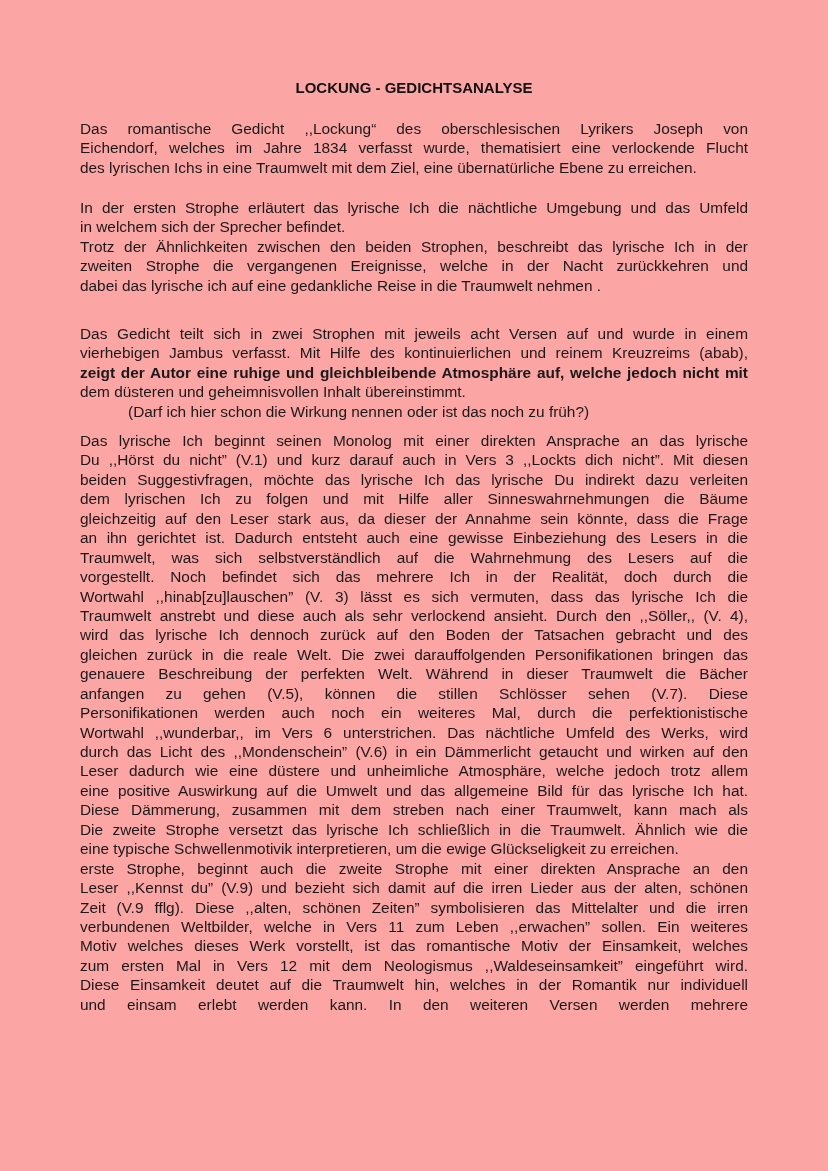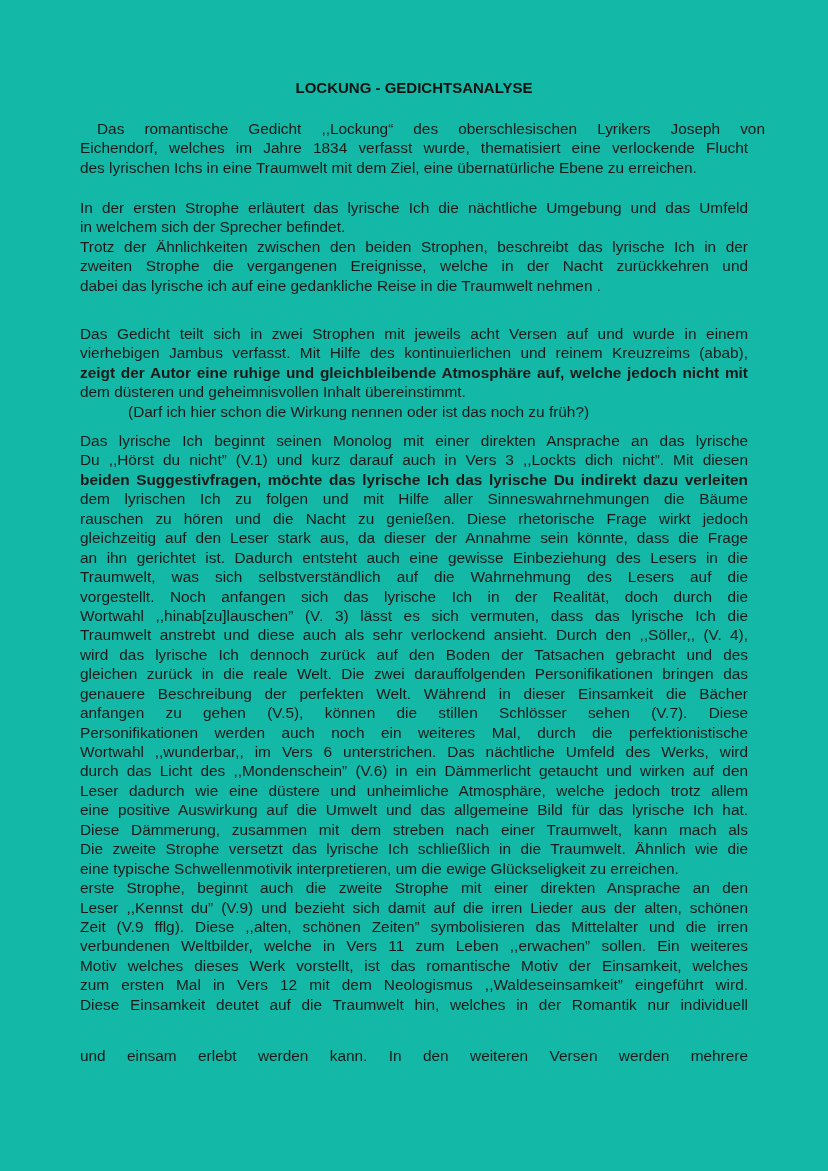--- a/index.html
+++ b/index.html
@@ -1,17 +1,17 @@
 <!DOCTYPE html>
 <html><head>
 <meta charset="utf-8">
 <style>
   html, body { margin: 0; padding: 0; background: #ffffff; }
   body { width: 828px; height: 1171px; position: relative; overflow: hidden; }
-  .page { position: absolute; left: 0; top: 0; width: 828px; height: 1171px; background: #14b8a6; }
+  .page { position: absolute; left: 0; top: 0; width: 828px; height: 1171px; background: #fca5a5; }
   .title {
     position: absolute; left: 0; width: 828px; top: 79px; text-align: center;
     font-family: "Liberation Sans", sans-serif; font-weight: bold; font-size: 15px;
     color: #111; letter-spacing: 0px;
   }
   .block { position: absolute; left: 80px; width: 668px; }
   .line {
     font-family: "Liberation Sans", sans-serif; font-size: 15.4px; color: #1a1a1a;
     height: 19.45px; line-height: 19.45px; white-space: nowrap;
     text-align: justify; text-align-last: justify;
@@ -20,21 +20,21 @@
   .line.last { text-align-last: left; }
   .line.indent { padding-left: 48px; text-align-last: left; }
 </style>
 </head>
 <body>
 
 <div class="page">
   <div class="title">LOCKUNG - GEDICHTSANALYSE</div>
 
   <div class="block" style="top:119px">
-    <div class="line" style="white-space: nowrap; display: block; width: 668px; margin-left: 17px;">Das romantische Gedicht ,,Lockung“ des oberschlesischen Lyrikers Joseph von</div>
+    <div class="line" style="white-space: nowrap; display: block; width: 668px;">Das romantische Gedicht ,,Lockung“ des oberschlesischen Lyrikers Joseph von</div>
     <div class="line" style="white-space: nowrap; display: block; width: 668px;">Eichendorf, welches im Jahre 1834 verfasst wurde, thematisiert eine verlockende Flucht</div>
     <div class="line last" style="white-space: nowrap; display: block; width: 668px;">des lyrischen Ichs in eine Traumwelt mit dem Ziel, eine übernatürliche Ebene zu erreichen.</div>
   </div>
 
   <div class="block" style="top:198px">
     <div class="line" style="white-space: nowrap; display: block; width: 668px;">In der ersten Strophe erläutert das lyrische Ich die nächtliche Umgebung und das Umfeld</div>
     <div class="line last" style="white-space: nowrap; display: block; width: 668px;">in welchem sich der Sprecher befindet.</div>
     <div class="line" style="white-space: nowrap; display: block; width: 668px;">Trotz der Ähnlichkeiten zwischen den beiden Strophen, beschreibt das lyrische Ich in der</div>
     <div class="line" style="white-space: nowrap; display: block; width: 668px;">zweiten Strophe die vergangenen Ereignisse, welche in der Nacht zurückkehren und</div>
     <div class="line last" style="white-space: nowrap; display: block; width: 668px;">dabei das lyrische ich auf eine gedankliche Reise in die Traumwelt nehmen .</div>
@@ -44,43 +44,42 @@
     <div class="line" style="white-space: nowrap; display: block; width: 668px;">Das Gedicht teilt sich in zwei Strophen mit jeweils acht Versen auf und wurde in einem</div>
     <div class="line" style="white-space: nowrap; display: block; width: 668px;">vierhebigen Jambus verfasst. Mit Hilfe des kontinuierlichen und reinem Kreuzreims (abab),</div>
     <div class="line" style="white-space: nowrap; display: block; width: 668px; font-weight: bold;">zeigt der Autor eine ruhige und gleichbleibende Atmosphäre auf, welche jedoch nicht mit</div>
     <div class="line last" style="white-space: nowrap; display: block; width: 668px;">dem düsteren und geheimnisvollen Inhalt übereinstimmt.</div>
     <div class="line indent" style="white-space: nowrap; display: block; width: 668px;">(Darf ich hier schon die Wirkung nennen oder ist das noch zu früh?)</div>
   </div>
 
   <div class="block" style="top:431px">
     <div class="line" style="white-space: nowrap; display: block; width: 668px;">Das lyrische Ich beginnt seinen Monolog mit einer direkten Ansprache an das lyrische</div>
     <div class="line" style="white-space: nowrap; display: block; width: 668px;">Du ,,Hörst du nicht” (V.1)  und kurz darauf auch in Vers 3 ,,Lockts dich nicht”. Mit diesen</div>
-    <div class="line" style="white-space: nowrap; display: block; width: 668px; font-weight: bold;">beiden Suggestivfragen, möchte das lyrische Ich das lyrische Du indirekt dazu verleiten</div>
+    <div class="line" style="white-space: nowrap; display: block; width: 668px;">beiden Suggestivfragen, möchte das lyrische Ich das lyrische Du indirekt dazu verleiten</div>
     <div class="line" style="white-space: nowrap; display: block; width: 668px;">dem lyrischen Ich zu folgen und mit Hilfe aller Sinneswahrnehmungen die Bäume</div>
-    <div class="line" style="white-space: nowrap; display: block; width: 668px;">rauschen zu hören und die Nacht zu genießen. Diese rhetorische Frage wirkt jedoch</div>
     <div class="line" style="white-space: nowrap; display: block; width: 668px;">gleichzeitig auf den Leser stark aus, da dieser der Annahme sein könnte, dass die Frage</div>
     <div class="line" style="white-space: nowrap; display: block; width: 668px;">an ihn gerichtet ist. Dadurch entsteht auch eine gewisse Einbeziehung des Lesers in die</div>
     <div class="line" style="white-space: nowrap; display: block; width: 668px;">Traumwelt, was sich selbstverständlich auf die Wahrnehmung des Lesers auf die</div>
-    <div class="line" style="white-space: nowrap; display: block; width: 668px;">vorgestellt. Noch anfangen sich das lyrische Ich in der Realität, doch durch die</div>
+    <div class="line" style="white-space: nowrap; display: block; width: 668px;">vorgestellt. Noch befindet sich das mehrere Ich in der Realität, doch durch die</div>
     <div class="line" style="white-space: nowrap; display: block; width: 668px;">Wortwahl ,,hinab[zu]lauschen” (V. 3) lässt es sich vermuten, dass das lyrische Ich die</div>
     <div class="line" style="white-space: nowrap; display: block; width: 668px;">Traumwelt anstrebt und diese auch als sehr verlockend ansieht. Durch den ,,Söller,, (V. 4),</div>
     <div class="line" style="white-space: nowrap; display: block; width: 668px;">wird das lyrische Ich dennoch zurück auf den Boden der Tatsachen gebracht und des</div>
     <div class="line" style="white-space: nowrap; display: block; width: 668px;">gleichen zurück in die reale Welt. Die zwei darauffolgenden Personifikationen bringen das</div>
-    <div class="line" style="white-space: nowrap; display: block; width: 668px;">genauere Beschreibung der perfekten Welt. Während in dieser Einsamkeit die Bächer</div>
+    <div class="line" style="white-space: nowrap; display: block; width: 668px;">genauere Beschreibung der perfekten Welt. Während in dieser Traumwelt die Bächer</div>
     <div class="line" style="white-space: nowrap; display: block; width: 668px;">anfangen zu gehen (V.5), können die stillen Schlösser sehen (V.7). Diese</div>
     <div class="line" style="white-space: nowrap; display: block; width: 668px;">Personifikationen werden auch noch ein weiteres Mal, durch die perfektionistische</div>
     <div class="line" style="white-space: nowrap; display: block; width: 668px;">Wortwahl ,,wunderbar,, im Vers 6 unterstrichen. Das nächtliche Umfeld des Werks, wird</div>
     <div class="line" style="white-space: nowrap; display: block; width: 668px;">durch das Licht des ,,Mondenschein” (V.6) in ein Dämmerlicht getaucht und wirken auf den</div>
     <div class="line" style="white-space: nowrap; display: block; width: 668px;">Leser dadurch wie eine düstere und unheimliche Atmosphäre, welche jedoch trotz allem</div>
     <div class="line" style="white-space: nowrap; display: block; width: 668px;">eine positive Auswirkung auf die Umwelt und das allgemeine Bild für das lyrische Ich hat.</div>
     <div class="line" style="white-space: nowrap; display: block; width: 668px;">Diese Dämmerung, zusammen mit dem streben nach einer Traumwelt, kann mach als</div>
     <div class="line" style="white-space: nowrap; display: block; width: 668px;">Die zweite Strophe versetzt das lyrische Ich schließlich in die Traumwelt. Ähnlich wie die</div>
     <div class="line last" style="white-space: nowrap; display: block; width: 668px;">eine typische Schwellenmotivik interpretieren, um die ewige Glückseligkeit zu erreichen.</div>
     <div class="line" style="white-space: nowrap; display: block; width: 668px;">erste Strophe, beginnt auch die zweite Strophe mit einer direkten Ansprache an den</div>
     <div class="line" style="white-space: nowrap; display: block; width: 668px;">Leser ,,Kennst du” (V.9) und bezieht sich damit auf die irren Lieder aus der alten, schönen</div>
     <div class="line" style="white-space: nowrap; display: block; width: 668px;">Zeit (V.9 fflg). Diese ,,alten, schönen Zeiten” symbolisieren das Mittelalter und die irren</div>
     <div class="line" style="white-space: nowrap; display: block; width: 668px;">verbundenen Weltbilder, welche in Vers 11 zum Leben ,,erwachen” sollen. Ein weiteres</div>
     <div class="line" style="white-space: nowrap; display: block; width: 668px;">Motiv welches dieses Werk vorstellt, ist das romantische Motiv der Einsamkeit, welches</div>
     <div class="line" style="white-space: nowrap; display: block; width: 668px;">zum ersten Mal in Vers 12 mit dem Neologismus ,,Waldeseinsamkeit” eingeführt wird.</div>
     <div class="line" style="white-space: nowrap; display: block; width: 668px;">Diese Einsamkeit deutet auf die Traumwelt hin, welches in der Romantik nur individuell</div>
-    <div class="line" style="white-space: nowrap; display: block; width: 668px; margin-top: 32px;">und einsam erlebt werden kann. In den weiteren Versen werden mehrere</div>
+    <div class="line" style="white-space: nowrap; display: block; width: 668px;">und einsam erlebt werden kann. In den weiteren Versen werden mehrere</div>
   </div>
 </div>
 
 </body></html>

